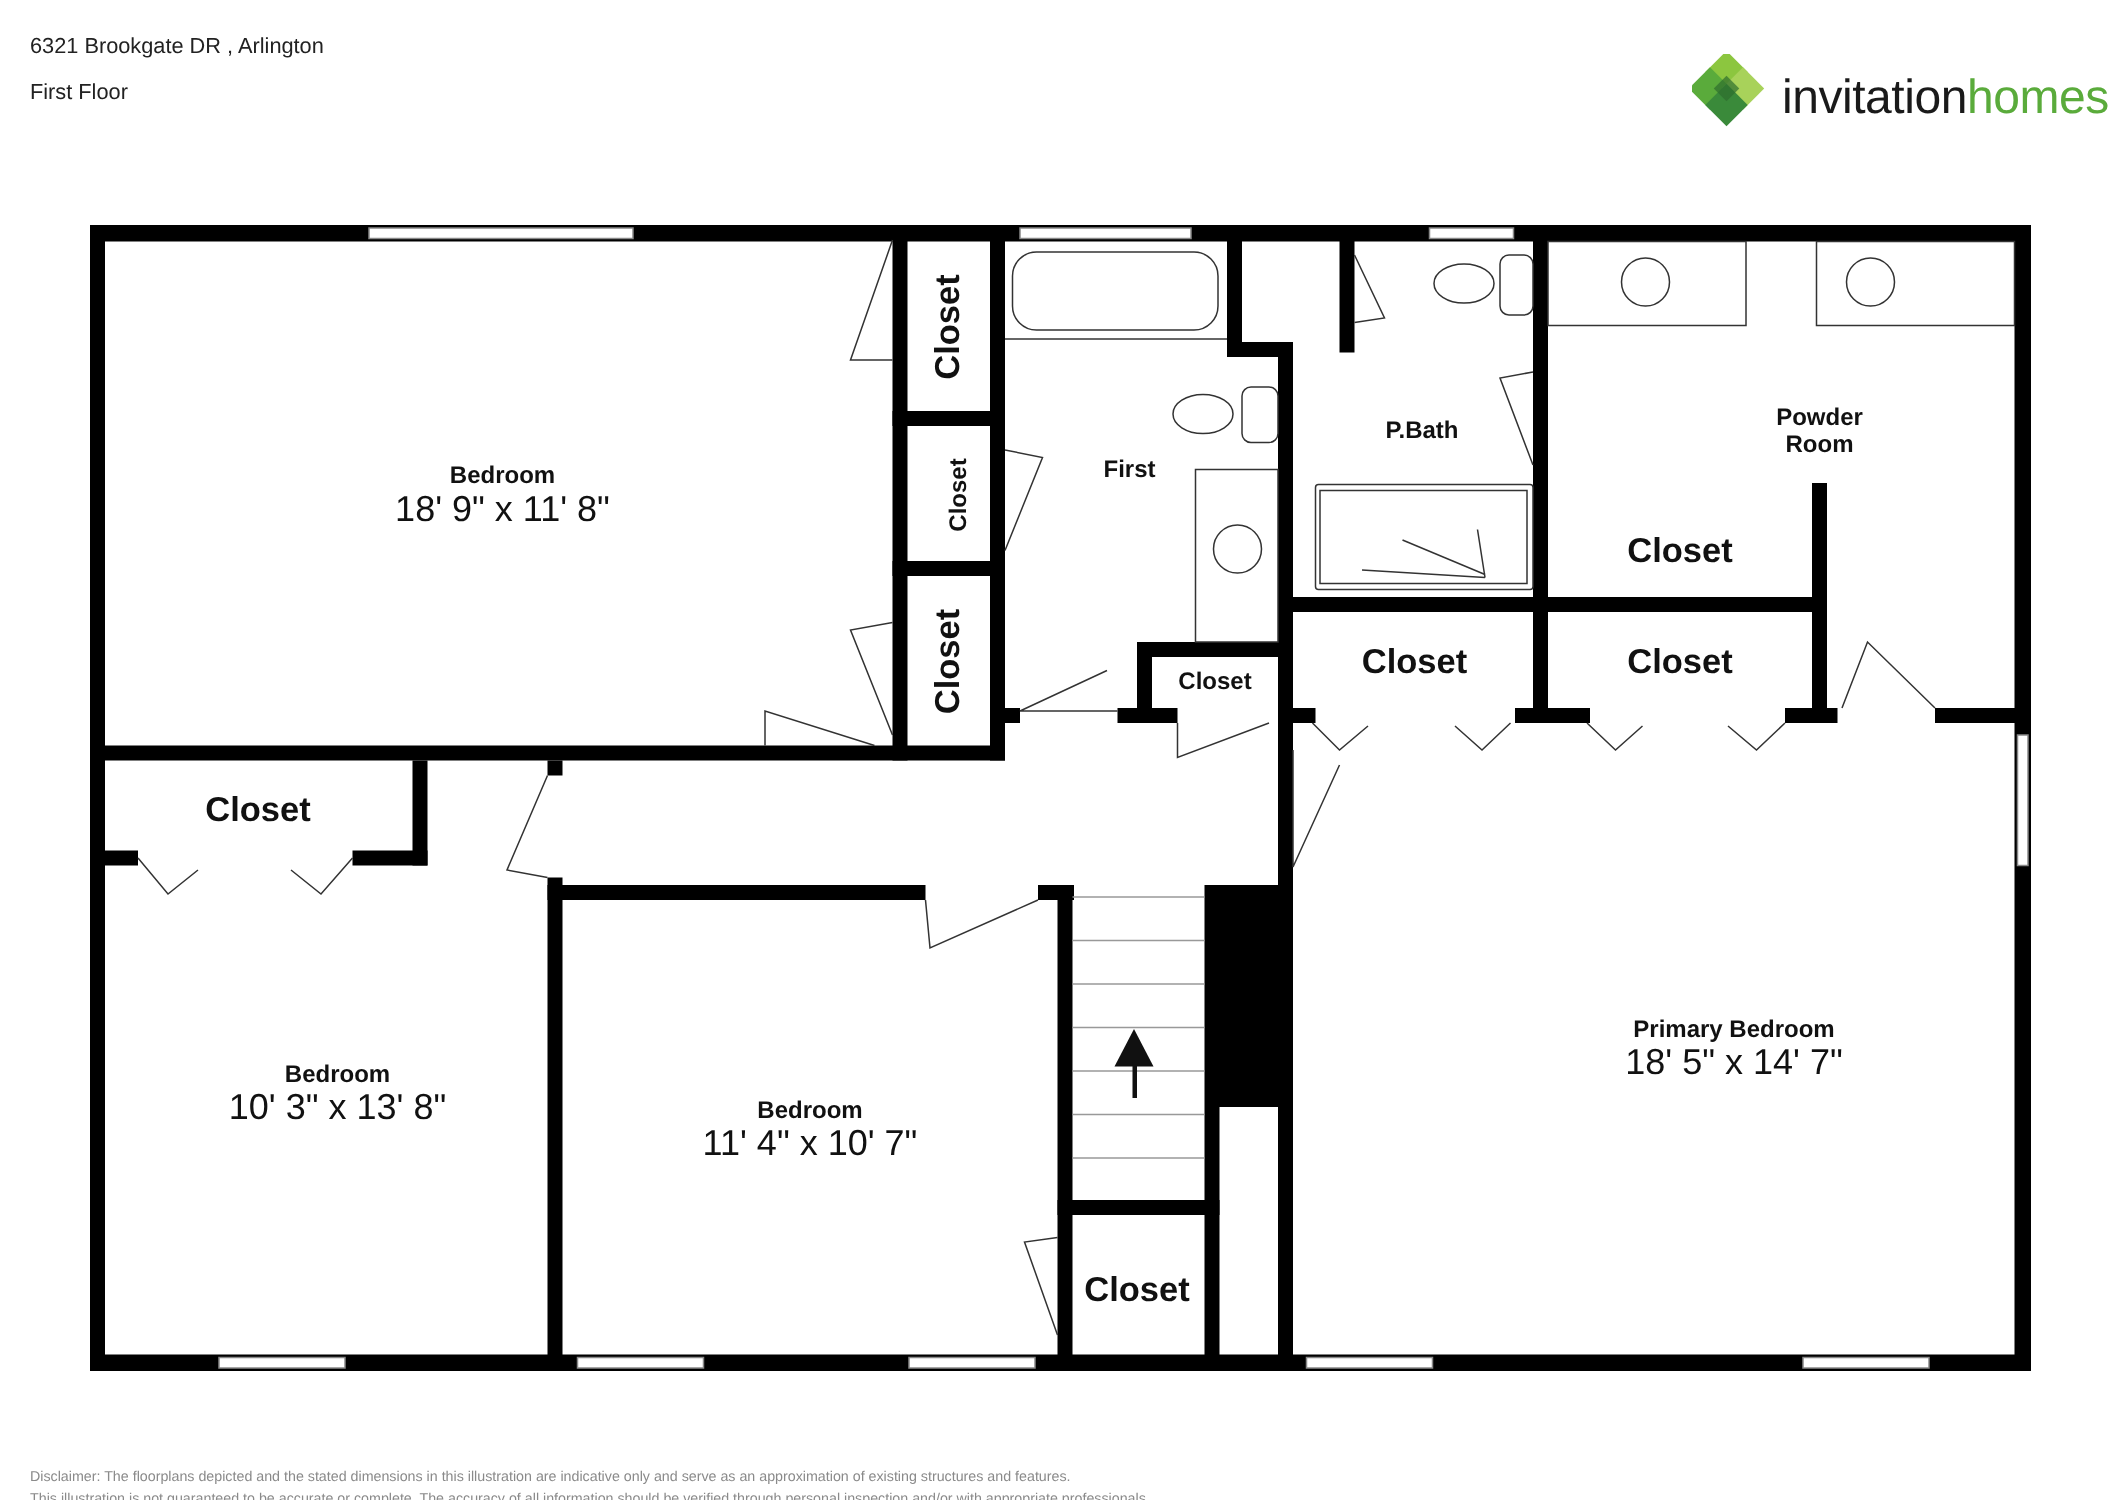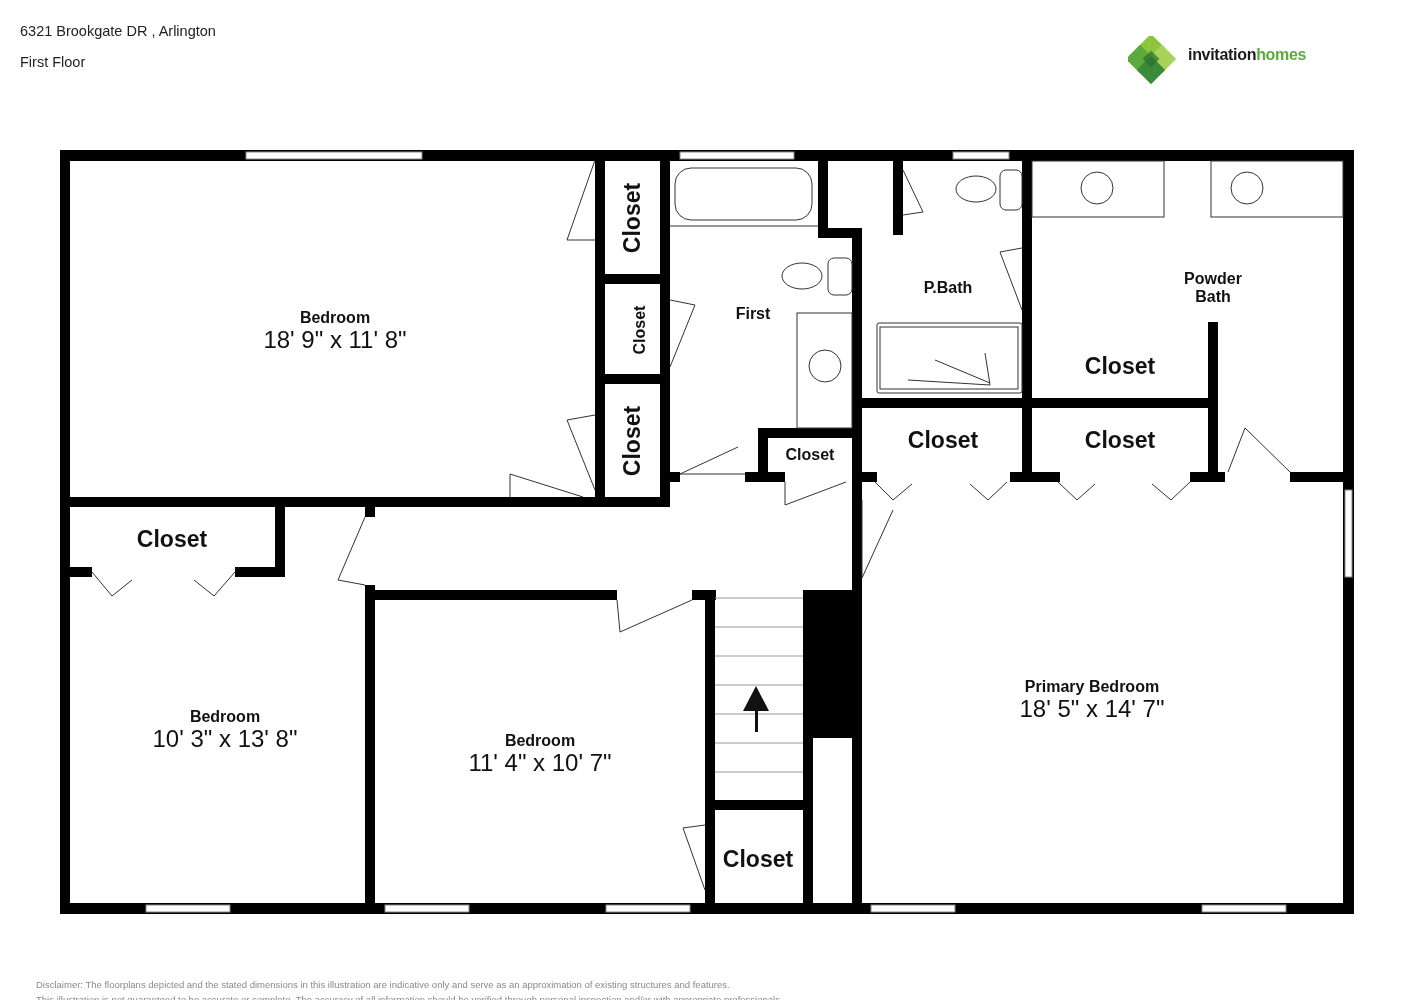--- a/index.html
+++ b/index.html
@@ -1,27 +1,27 @@
 <!DOCTYPE html>
 <html><head>
 <meta charset="utf-8">
 <style>
   html, body { margin:0; padding:0; background:#ffffff; }
   body { width:1414px; height:1000px; position:relative; overflow:hidden; font-family:"Liberation Sans", sans-serif; color:#111; }
   .hdr { position:absolute; left:20px; font-size:14.5px; color:#222;text-align:center; }
   .logo { position:absolute; left:1128px; top:36px; width:260px; height:54px; }
-  .logo-text { position:absolute; left:60px; top:10px; font-size:16px; font-weight:bold; letter-spacing:-0.3px; white-space:nowrap; }
+  .logo-text { position:absolute; left:60px; top:10px; font-size:32px; font-weight:normal; letter-spacing:-0.3px; white-space:nowrap; }
   .logo-text .a { color:#1a1a1a; }
   .logo-text .b { color:#5aab3b; }
   .plan { position:absolute; left:0; top:0; }
   .lbl { position:absolute; text-align:center; transform:translate(-50%,-50%); white-space:nowrap; line-height:1.1; }
   .lbl .name { font-weight:bold; font-size:16px; display:block; }
   .lbl .dim { font-size:24px; display:block; }
   .vlbl { position:absolute; transform:translate(-50%,-50%) rotate(-90deg); font-weight:bold; white-space:nowrap; }
-  .disclaimer { position:absolute; left:36px; font-size:9.5px; color:#8a8a8a; white-space:nowrap; }
+  .disclaimer { position:absolute; left:20px; font-size:9.5px; color:#8a8a8a; white-space:nowrap; }
 </style>
 </head>
 <body>
 
 <div class="hdr" style="top:23px">6321 Brookgate DR , Arlington</div>
 <div class="hdr" style="top:54px">First Floor</div>
 
 <div class="logo">
   <svg width="52" height="52" viewBox="0 0 52 52" style="position:absolute;left:0;top:0">
     <rect x="13" y="2" width="20" height="20" transform="rotate(45 23 12)" fill="#8cc63f"></rect>
@@ -163,33 +163,33 @@
   <span class="dim">18' 9" x 11' 8"</span>
 </div>
 <div class="lbl" style="left:225px;top:730px">
   <span class="name">Bedroom</span>
   <span class="dim">10' 3" x 13' 8"</span>
 </div>
 <div class="lbl" style="left:540px;top:754px">
   <span class="name">Bedroom</span>
   <span class="dim">11' 4" x 10' 7"</span>
 </div>
-<div class="lbl" style="left:1092px;top:700px">
+<div class="lbl" style="left:1156px;top:700px">
   <span class="name">Primary Bedroom</span>
   <span class="dim">18' 5" x 14' 7"</span>
 </div>
 <div class="lbl" style="left:753px;top:314px">
   <span class="name">First</span>
 </div>
 <div class="lbl" style="left:948px;top:288px">
   <span class="name">P.Bath</span>
 </div>
 <div class="lbl" style="left:1213px;top:288px">
   <span class="name">Powder</span>
-  <span class="name">Bath</span>
+  <span class="name">Room</span>
 </div>
 
 <div class="vlbl" style="left:632px;top:218px;font-size:23px">Closet</div>
 <div class="vlbl" style="left:640px;top:330px;font-size:16px">Closet</div>
 <div class="vlbl" style="left:632px;top:441px;font-size:23px">Closet</div>
 <div class="lbl" style="left:810px;top:455px;font-size:16px;font-weight:bold">Closet</div>
 <div class="lbl" style="left:1120px;top:367px;font-size:23px;font-weight:bold">Closet</div>
 <div class="lbl" style="left:943px;top:441px;font-size:23px;font-weight:bold">Closet</div>
 <div class="lbl" style="left:1120px;top:441px;font-size:23px;font-weight:bold">Closet</div>
 <div class="lbl" style="left:172px;top:540px;font-size:23px;font-weight:bold">Closet</div>

